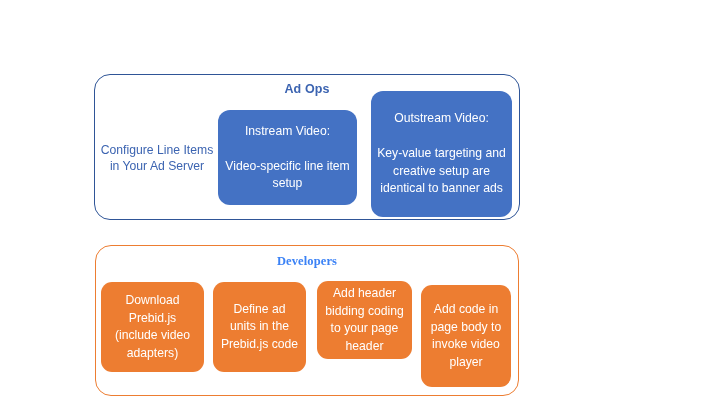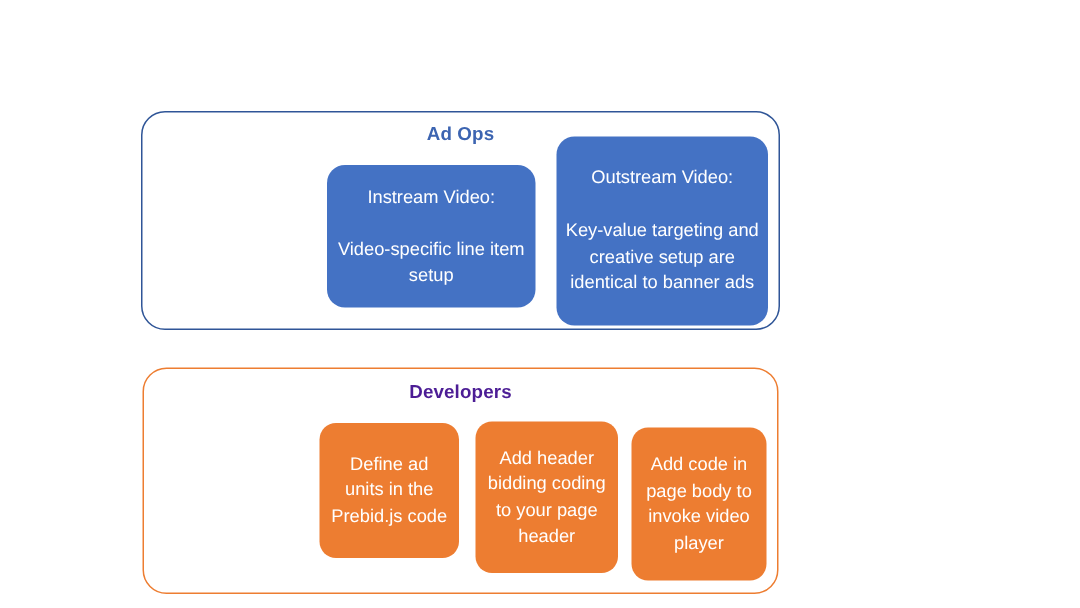--- a/index.html
+++ b/index.html
@@ -55,21 +55,22 @@
     font-weight: bold;
     font-size: 12.5px;
     letter-spacing: 0.1px;
   }
   .group-adops .group-title {
     top: 7px;
     color: #3C64B1;
   }
   .group-dev .group-title {
     top: 8px;
-    color: #4c1d95;
+    color: #3b82f6;
+    font-family: Liberation Serif, serif;
   }
 
   
   .plain-node {
     position: absolute;
     display: flex;
     align-items: center;
     justify-content: center;
     text-align: center;
     color: #3C64B1;
@@ -110,49 +111,55 @@
   }
 
   
   .node-configure { left: 100px; top: 64px;  width: 114px; height: 94px; }
   .node-instream  { left: 218px; top: 63px;  width: 139px; height: 95px;  border-radius: 12px; }
   .node-outstream { left: 371px; top: 44px;  width: 141px; height: 126px; border-radius: 12px; }
 
   
   .node-download  { left: 101px; top: 235px; width: 103px; height: 90px; }
   .node-define    { left: 213px; top: 235px; width: 93px;  height: 90px; }
-  .node-addheader { left: 317px; top: 234px; width: 95px;  height: 101px; }
+  .node-addheader { left: 317px; top: 234px; width: 95px;  height: 78px; }
   .node-addcode   { left: 421px; top: 238px; width: 90px;  height: 102px; }
 </style>
 </head>
 <body>
 
 <div class="canvas">
 
   <div class="group group-adops">
     <div class="group-title">Ad Ops</div>
   </div>
 
+  <div class="plain-node node-configure">
+    <span class="node-text">Configure Line Items in Your Ad Server</span>
+  </div>
 
   <div class="box box-blue node-outstream">
     <span class="node-text">Outstream Video:
 
 Key-value targeting and creative setup are identical to banner ads</span>
   </div>
 
   <div class="box box-blue node-instream">
     <span class="node-text">Instream Video:
 
 Video-specific line item setup</span>
   </div>
 
   <div class="group group-dev">
     <div class="group-title">Developers</div>
   </div>
 
+  <div class="box box-orange node-download">
+    <span class="node-text">Download Prebid.js (include video adapters)</span>
+  </div>
 
   <div class="box box-orange node-define">
     <span class="node-text">Define ad units in the Prebid.js code</span>
   </div>
 
   <div class="box box-orange node-addheader">
     <span class="node-text">Add header bidding coding to your page header</span>
   </div>
 
   <div class="box box-orange node-addcode">

